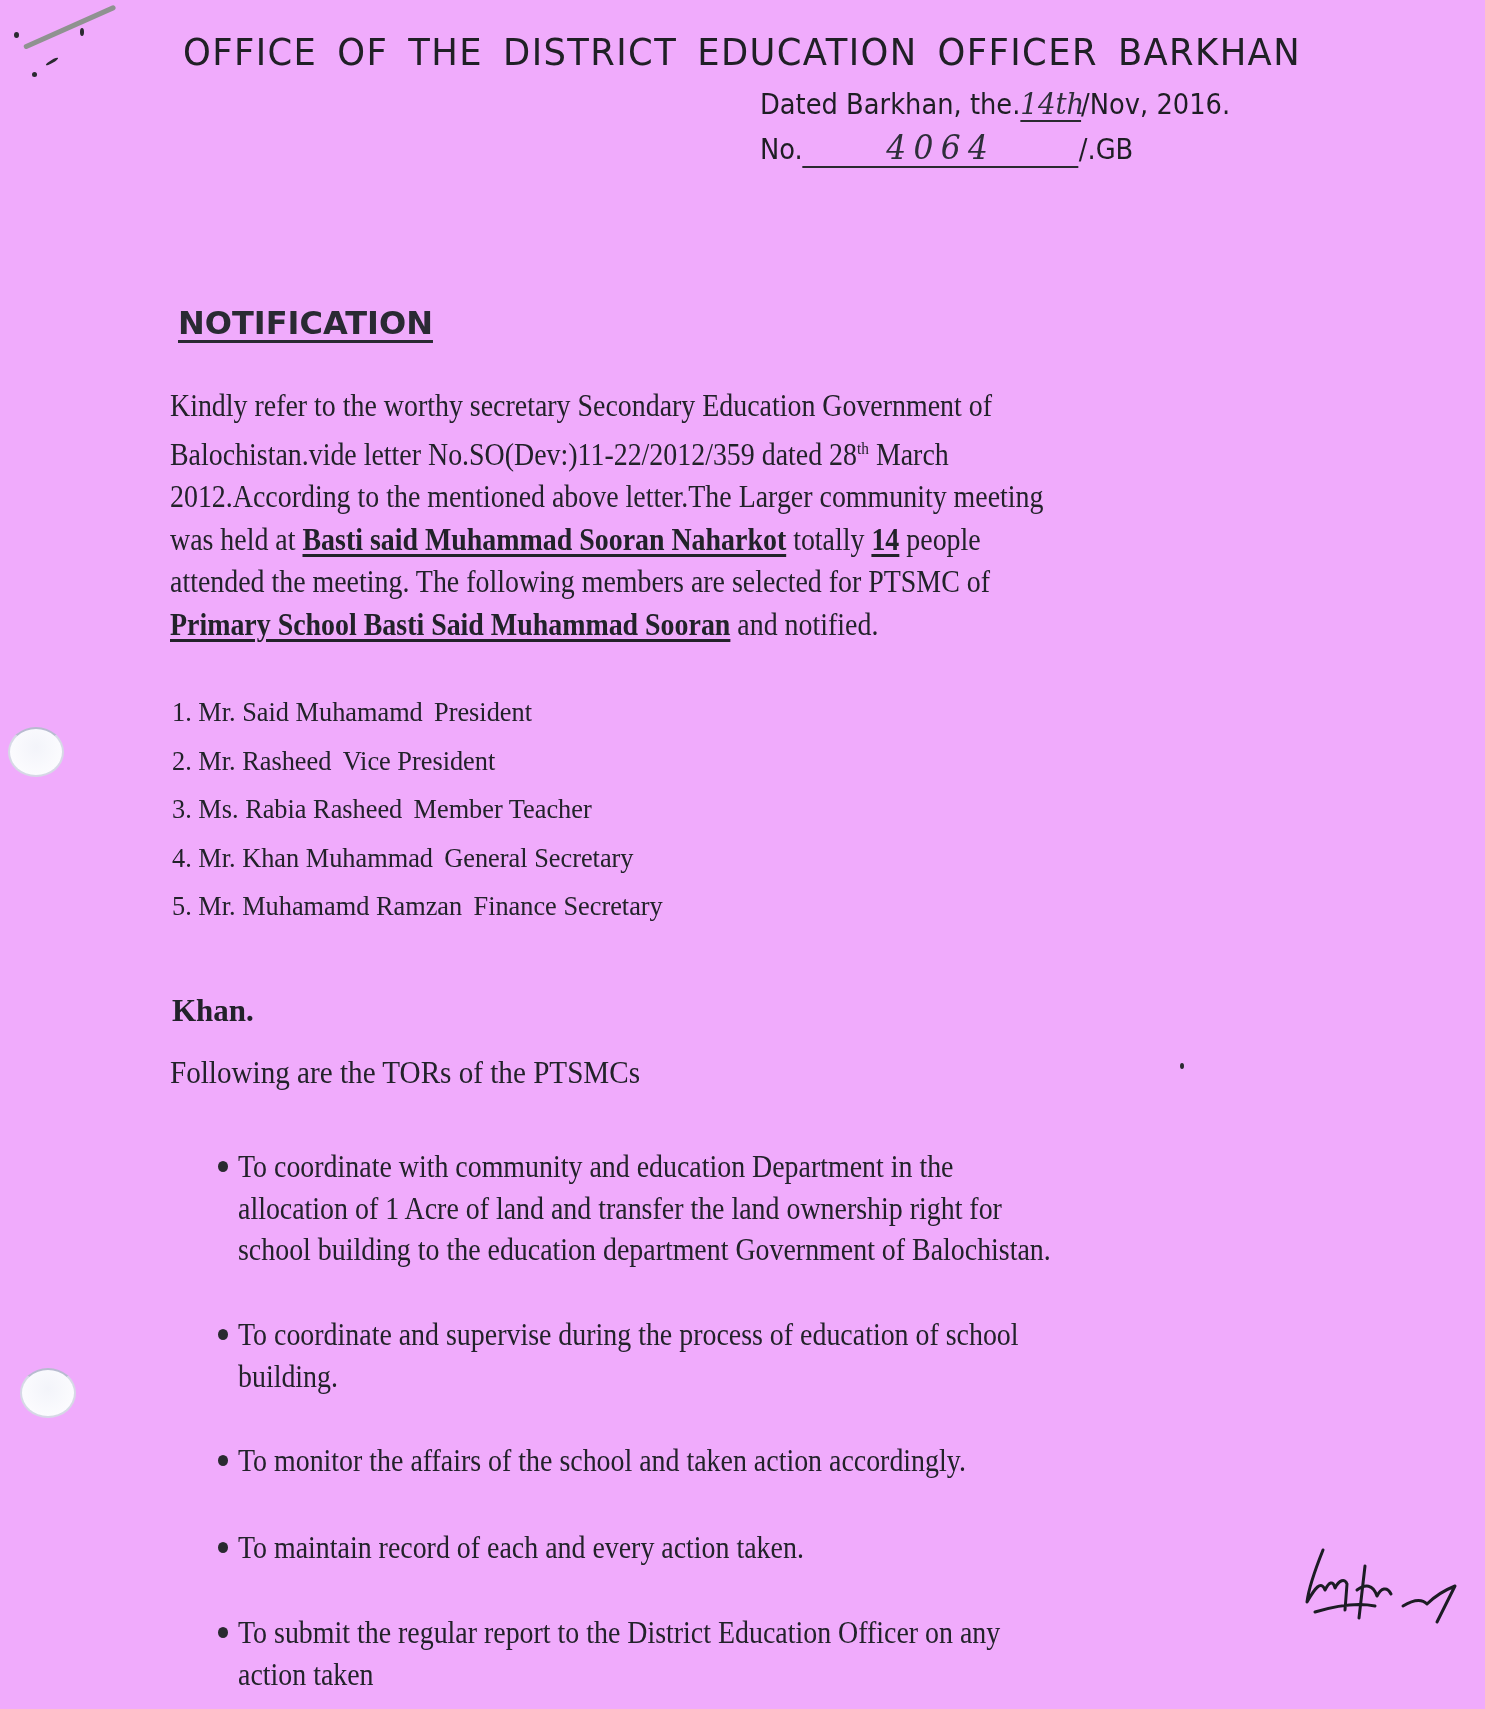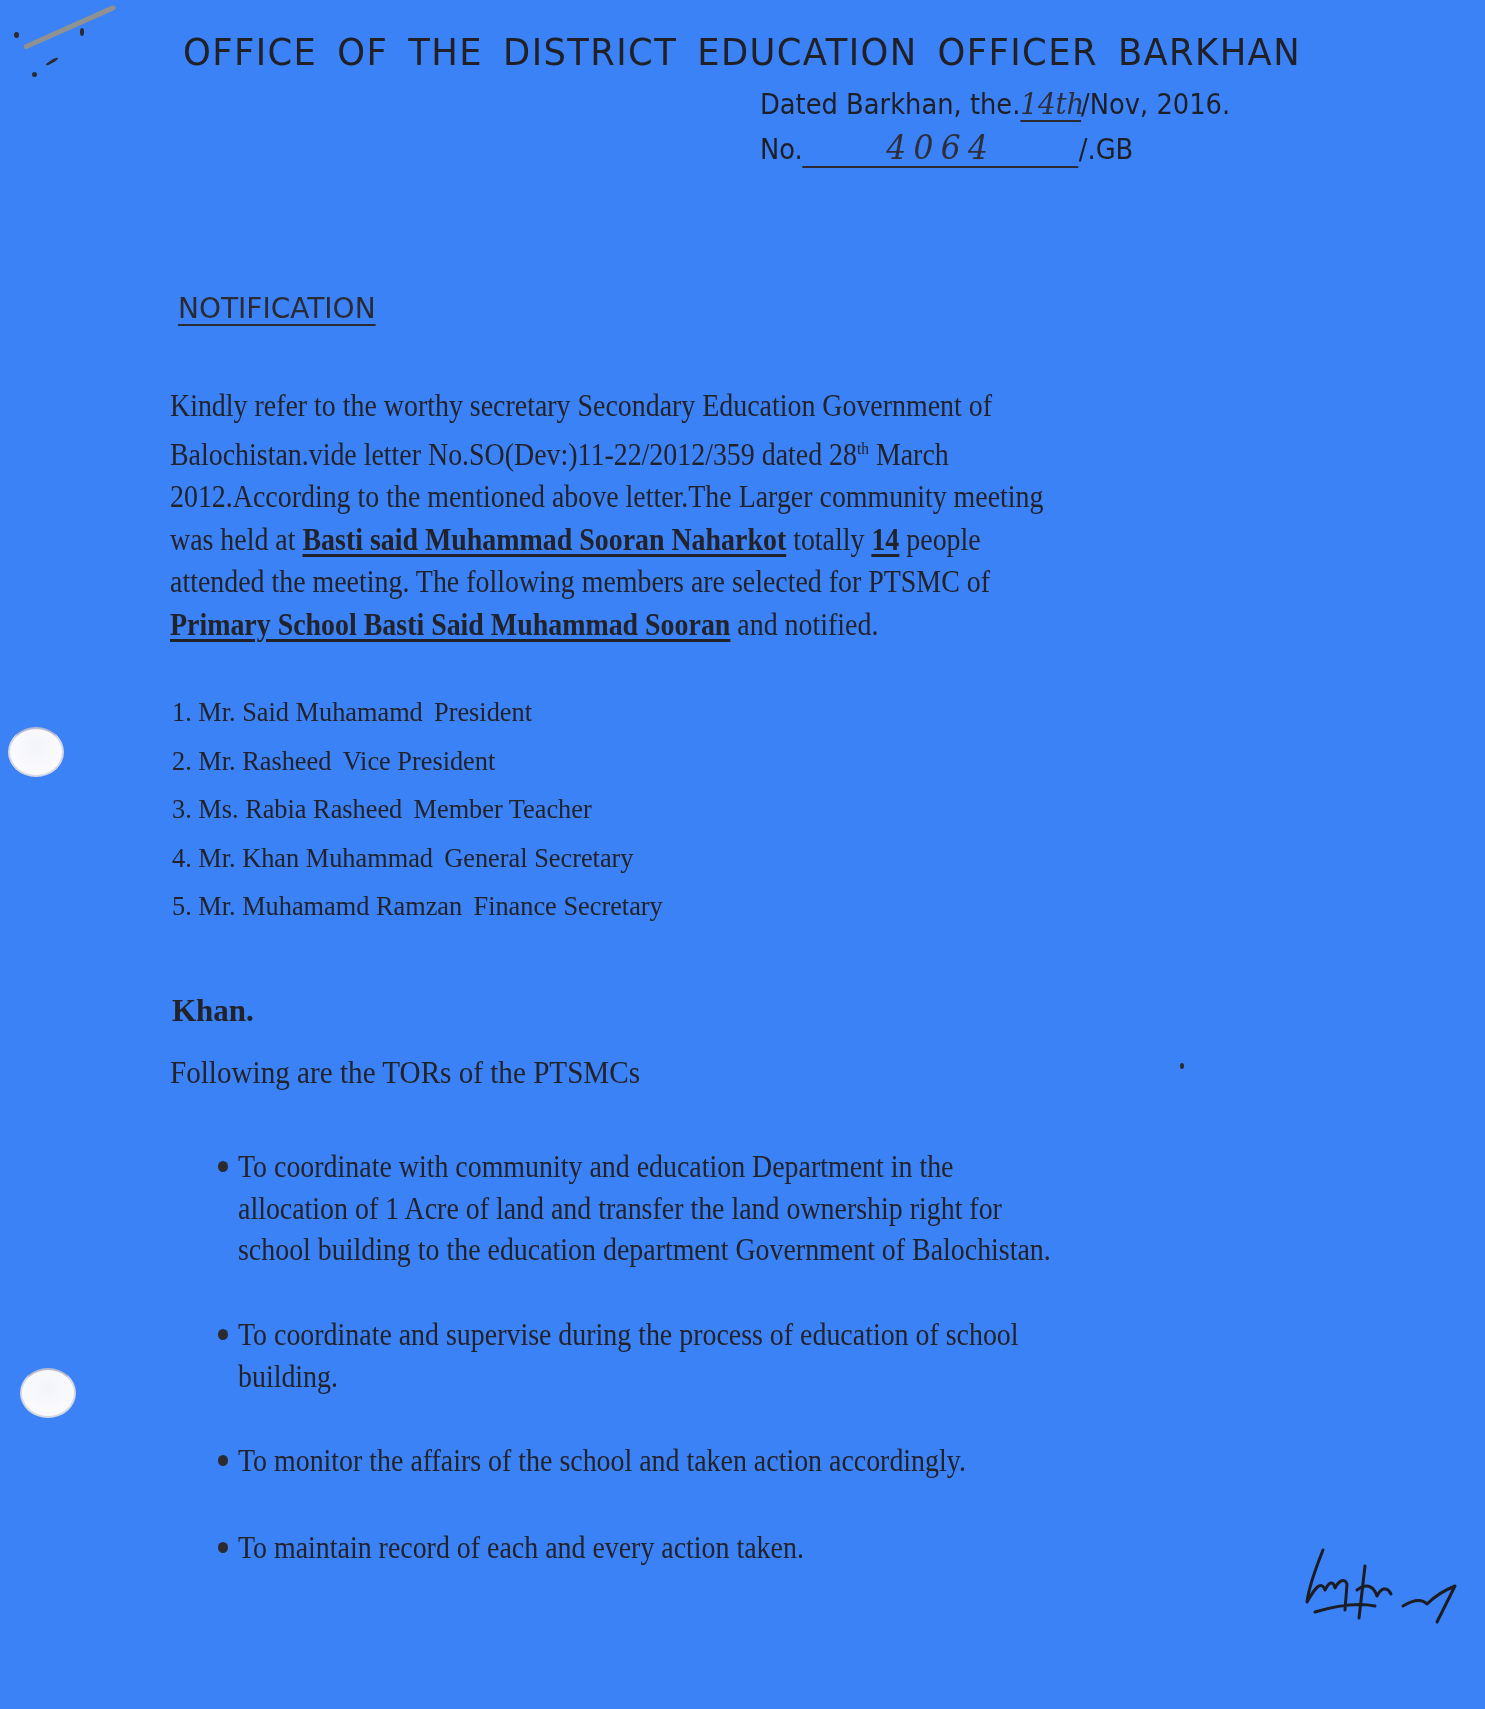--- a/index.html
+++ b/index.html
@@ -1,21 +1,21 @@
 <!DOCTYPE html>
 <html><head>
   <meta charset="utf-8">
   <style>
     html, body { margin: 0; padding: 0; }
     body {
       width: 1485px; height: 1709px; overflow: hidden;
       background: #ffffff; position: relative;
       color: #1e1e24;
     }
-    .page { position: absolute; inset: 0; background: #3b82f6; }
+    .page { position: absolute; inset: 0; background: #f0abfc; }
 
     
     .staple {
       position: absolute; left: 24px; top: 18px; width: 100px; height: 5px;
       background: #8f9290; border-radius: 3px; transform: rotate(-24deg);
       transform-origin: left center; top: 45px;
     }
     .speck { position: absolute; background: #2a2a30; border-radius: 50%; }
     .punch {
       position: absolute; width: 52px; height: 46px; border-radius: 50%;
@@ -43,22 +43,22 @@
     .fill {
       display: inline-block; border-bottom: 2px solid #2a2a30;
       text-align: center; line-height: 1.05;
       font-family: "DejaVu Serif", serif; font-style: italic;
       color: #2e2e3a; font-weight: 300;
     }
     .fill.date { width: 66px; font-size: 30px; }
     .fill.num { width: 300px; font-size: 34px; letter-spacing: 8px; }
 
     .notif-title {
-      position: absolute; left: 178px; top: 292px; font-size: 28px;
-      font-weight: 400; text-decoration: underline; text-underline-offset: 6px;
+      position: absolute; left: 178px; top: 304px; font-size: 32px;
+      font-weight: 700; text-decoration: underline; text-underline-offset: 6px;
       color: #2a2a33;
     }
 
     .para {
       position: absolute; left: 170px; top: 385px; width: 1160px;
       font-size: 31px; line-height: 42.5px; color: #22222a;
     }
     .para .line { display: block; white-space: nowrap; transform: scaleX(0.9); transform-origin: left center; }
     .para b.u { text-decoration: underline; text-underline-offset: 4px; }
     .para sup { font-size: 17px; }
@@ -161,17 +161,24 @@
     </div>
   </div>
 
   <div class="tor serif" style="top:1527px;">
     <span class="bullet"></span>
     <div class="text">
       <span>To maintain record of each and every action taken.</span>
     </div>
   </div>
 
+  <div class="tor serif" style="top:1612px;">
+    <span class="bullet"></span>
+    <div class="text">
+      <span>To submit the regular report to the District Education Officer on any</span>
+      <span>action taken</span>
+    </div>
+  </div>
 
   <svg class="signature" viewBox="0 0 180 90">
     <path d="M28 10 C22 25, 14 45, 12 62 C20 48, 26 40, 30 50 C34 42, 38 40, 40 48 C44 40, 50 38, 52 44 L50 70 M20 72 C40 66, 60 62, 80 66 M70 26 L64 78 M62 50 C70 44, 78 44, 82 56 C86 48, 92 46, 96 54 M108 66 C118 60, 126 58, 132 64 C140 56, 150 50, 160 46 L142 82" fill="none" stroke="#1c1c24" stroke-width="3" stroke-linecap="round" stroke-linejoin="round"></path>
   </svg>
 </div>
 
 </body></html>

